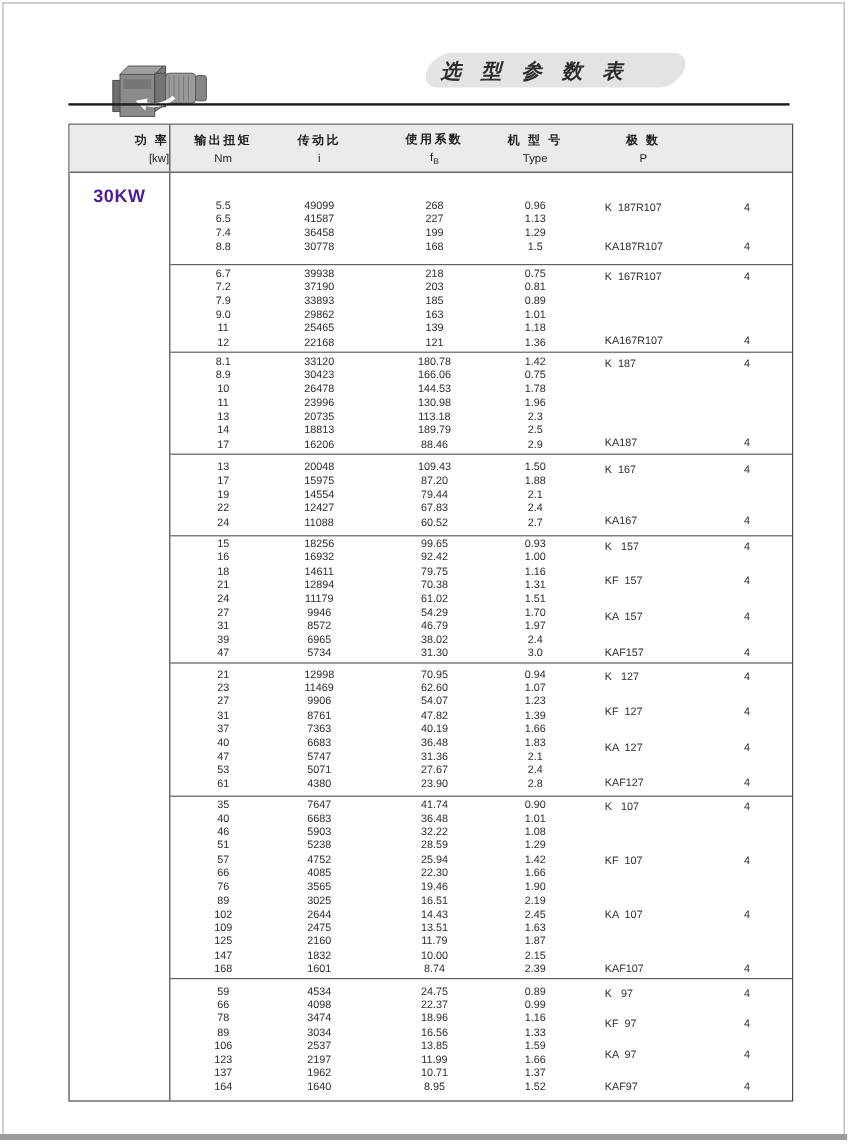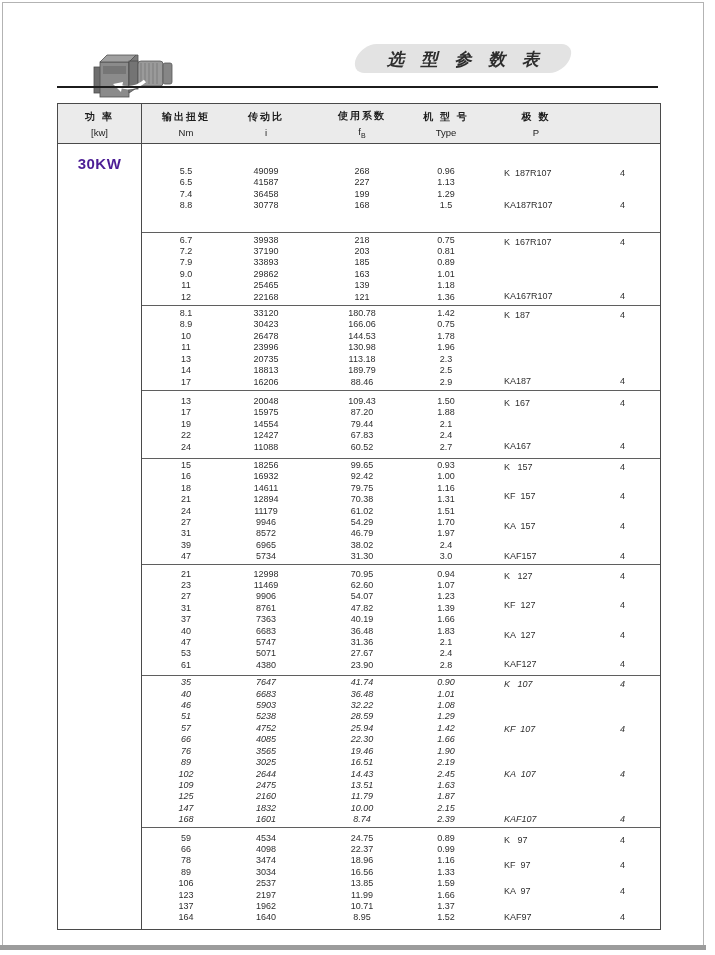--- a/index.html
+++ b/index.html
@@ -27,67 +27,67 @@
   
   .motor { position:absolute; left:93px; top:49px; width:86px; height:60px; }
   
   .banner-shape {
     position:absolute; left:356px; top:44px; width:214px; height:29px;
     background:var(--banner-bg);
     transform:skewX(-25deg);
     border-radius:14px 16px 14px 16px;
   }
   .banner-text {
-    position:absolute; left:366px; top:48px; width:200px;
+    position:absolute; left:346px; top:48px; width:200px;
     text-align:center; font-style:italic; font-weight:bold;
     font-size:17px; letter-spacing:6px; color:#2d2d2d; white-space:nowrap;
   }
   .top-rule {
     position:absolute; left:57px; top:86px; width:601px; height:2px;
     background:#1c1c1c;
   }
   
   .sel-table {
     position:absolute; left:57px; top:103px; width:604px;
     border:1px solid var(--border-dark); background:#fff;
   }
   .thead {
     display:grid;
     grid-template-columns:84px 88px 72px 120px 48px 132px 58px;
     height:40px; background:var(--header-bg);
     border-bottom:1px solid var(--border-dark);
   }
   .hcell { display:flex; flex-direction:column; align-items:center; justify-content:center; gap:3px; }
-  .hcell.first { border-right:1px solid var(--border-dark); }
+  .hcell.first { border-right:1px solid var(--border-dark);align-items:flex-end; }
   .hcn { font-size:10px; font-weight:bold; color:#1c1c1c; letter-spacing:2px; white-space:nowrap; }
   .hunit { font-size:9.5px; color:#1c1c1c; }
   .hunit sub { font-size:7px; }
   .tbody { display:flex; align-items:stretch; }
   .left-col { width:84px; border-right:1px solid var(--border-dark); }
   .power {
     margin-top:11px; text-align:center; font-size:15px; font-weight:bold;
     letter-spacing:0.5px; color:#4c1d95;
   }
   .groups { flex:1; }
   .group { display:flex; }
   .group + .group { border-top:1px solid var(--border-mid); }
   .rows { width:328px; }
   .row { display:grid; grid-template-columns:88px 72px 120px 48px; line-height:11.4px; }
   .cell { text-align:center; font-size:9px; color:#2e2e2e; }
   .models { width:190px; display:flex; flex-direction:column; justify-content:space-between; }
   .model-line { display:grid; grid-template-columns:125px 55px; line-height:14px; }
   .type { font-size:9px; color:#2e2e2e; padding-left:34px; white-space:pre; }
   .poles { font-size:9px; color:#2e2e2e; text-align:center; }
   .g0 { padding:8px 0;margin-top:14px; }
-  .g1 { padding:2px 0;margin-top:12px; }
+  .g1 { padding:2px 0; }
   .g2 { padding:2px 0; }
   .g3 { padding:5px 0; }
   .g4 { padding:1px 0; }
   .g5 { padding:4px 0; }
-  .g6 { padding:1px 0;font-style:italic; }
+  .g6 { padding:1px 0; }
   .g7 { padding:5px 0; }
 </style>
 </head>
 <body>
 
 <div class="page-border"></div>
 
 <div class="motor">
   <svg width="86" height="60" viewBox="0 0 86 60">
     <rect x="1" y="18" width="7" height="26" fill="#6e6e6e" stroke="#4c4c4c" stroke-width="0.8"></rect>

